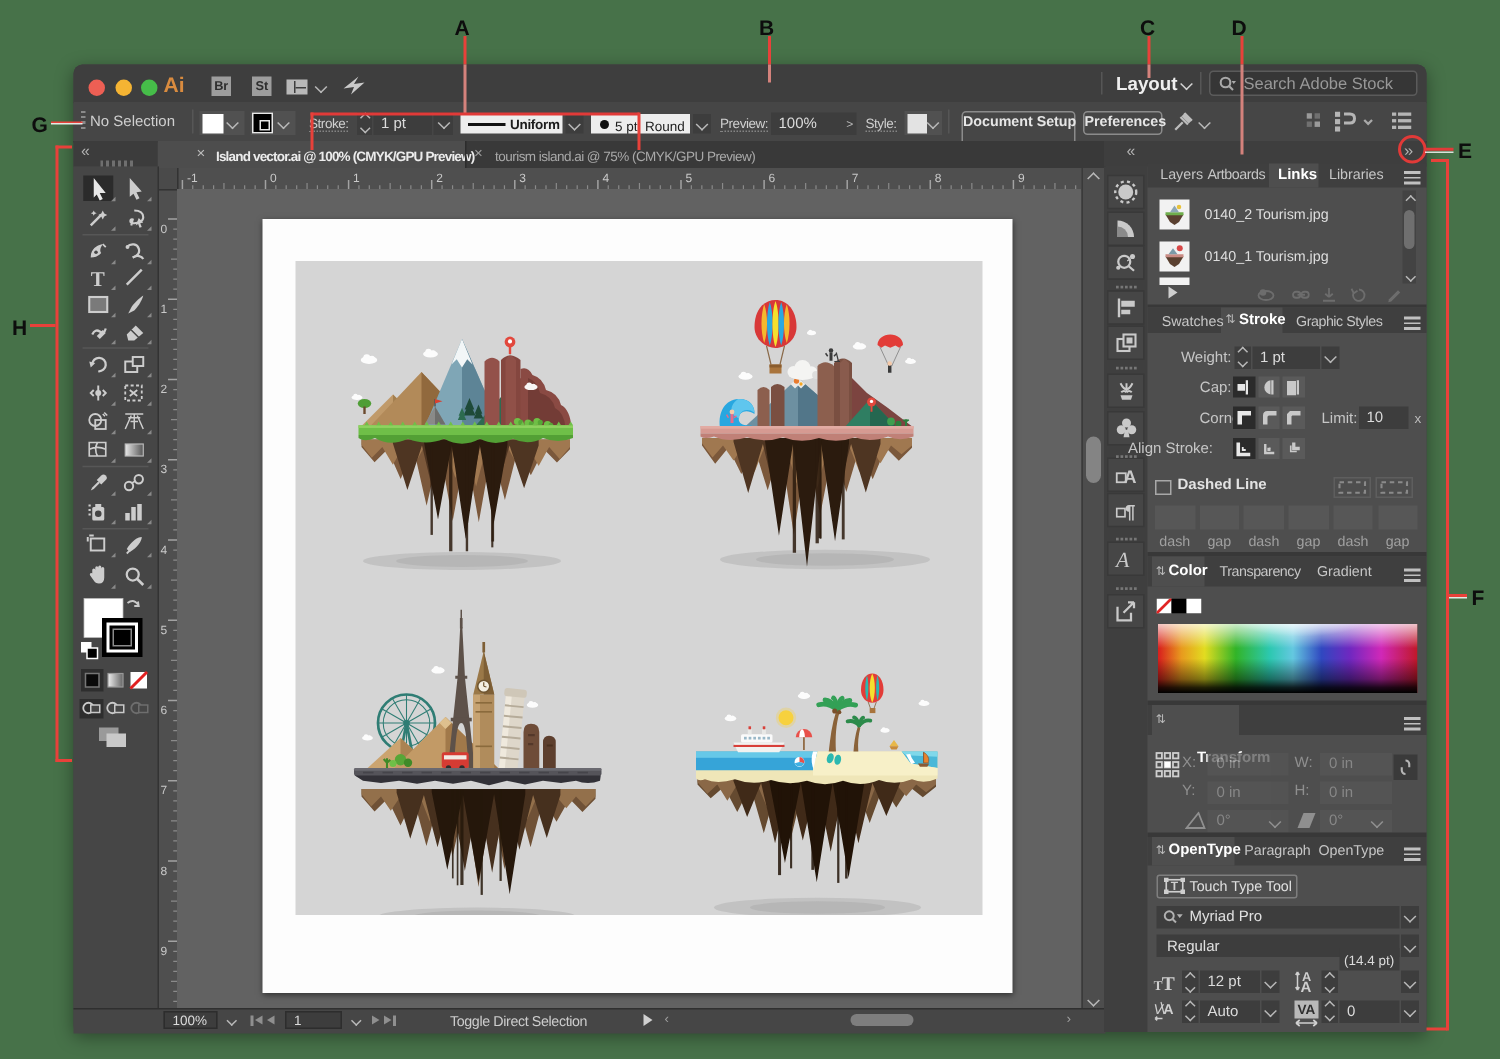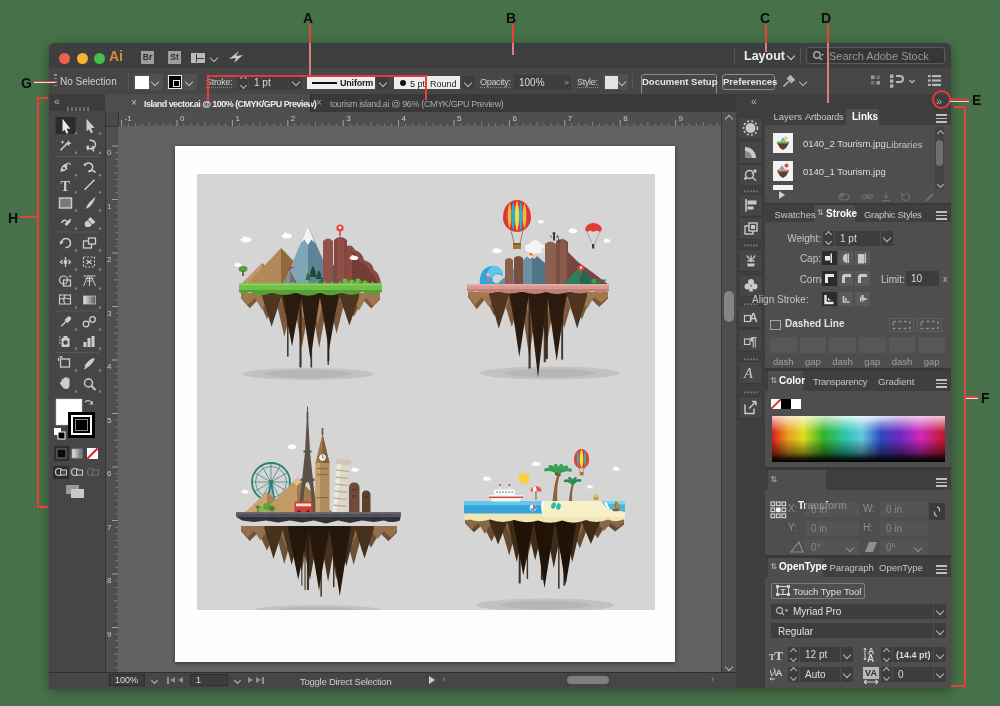--- a/index.html
+++ b/index.html
@@ -83,21 +83,21 @@
 <div class="abs" style="left:340px;top:78px;color:#1c1c1c;font-size:9px;font-weight:bold;letter-spacing:-0.2px;">Uniform</div>
 <div class="abs chevbox" style="left:377px;top:76px;width:12px;height:13px;">
       <span class="chev"></span>
     </div>
 <div class="abs" style="left:393.5px;top:76px;width:66.5px;height:13px;background:#ededed;"></div>
 <div class="abs" style="left:400px;top:79.5px;width:6px;height:6px;border-radius:50%;background:#111;"></div>
 <div class="abs" style="left:410px;top:78.5px;color:#1c1c1c;font-size:9px;">5 pt. Round</div>
 <div class="abs chevbox" style="left:462px;top:76px;width:12px;height:13px;">
       <span class="chev"></span>
     </div>
-<div class="abs txt dotu" style="left:480px;top:76.5px;font-size:9px;letter-spacing:-0.3px;">Opacity:</div>
+<div class="abs txt dotu" style="left:480px;top:76.5px;font-size:9px;letter-spacing:-0.3px;">Preview:</div>
 <div class="abs field" style="left:514px;top:74.5px;width:48px;height:15px;">100%</div>
 <div class="abs" style="left:562px;top:74.5px;width:9px;height:15px;background:#3d3d3d;color:#b9b9b9;font-size:8px;line-height:15px;text-align:center;">&gt;</div>
 <div class="abs txt dotu" style="left:577px;top:76.5px;font-size:9px;letter-spacing:-0.3px;">Style:</div>
 <div class="abs" style="left:603px;top:74px;width:25px;height:16px;background:#515151;"></div>
 <div class="abs" style="left:604.5px;top:75.5px;width:13px;height:13px;background:#e3e3e3;"></div>
 <div class="abs chev" style="left:619px;top:79px;"></div>
 <div class="abs" style="left:632px;top:73px;width:1px;height:16px;background:#565656;"></div>
 <div class="abs" style="left:641px;top:73.5px;width:76px;height:32px;border:1px solid #8b8b8b;border-radius:3px;color:#e6e6e6;font-size:9.5px;font-weight:bold;text-align:center;line-height:14px;box-sizing:border-box;white-space:nowrap;">Document Setup</div>
 <div class="abs" style="left:722px;top:73.5px;width:53px;height:16px;border:1px solid #8b8b8b;border-radius:3px;color:#e6e6e6;font-size:9.5px;font-weight:bold;text-align:center;line-height:14px;box-sizing:border-box;white-space:nowrap;">Preferences</div>
 <svg class="abs" style="left:781px;top:74px;" width="16" height="15" viewBox="0 0 16 15">
@@ -133,21 +133,21 @@
         <rect x="61" y="9.8" width="9" height="2.2"></rect>
       </g>
 </svg>
 
 <div class="abs" style="left:105px;top:94px;width:632px;height:18px;background:#393939;"></div>
 <div class="abs" style="left:105px;top:94px;width:205px;height:18px;background:#4d4d4d;"></div>
 <div class="abs" style="left:131px;top:97px;color:#bdbdbd;font-size:10px;">×</div>
 <div class="abs" style="left:144px;top:98.5px;color:#ececec;font-size:9px;letter-spacing:-0.55px;font-weight:bold;white-space:nowrap;">Island vector.ai @ 100% (CMYK/GPU Preview)</div>
 <div class="abs" style="left:310px;top:94px;width:1px;height:18px;background:#2c2c2c;"></div>
 <div class="abs" style="left:316px;top:97px;color:#9f9f9f;font-size:10px;">×</div>
-<div class="abs" style="left:330px;top:98.5px;color:#a9a9a9;font-size:9px;letter-spacing:-0.35px;white-space:nowrap;">tourism island.ai @ 96% (CMYK/GPU Preview)</div>
+<div class="abs" style="left:330px;top:98.5px;color:#a9a9a9;font-size:9px;letter-spacing:-0.35px;white-space:nowrap;">tourism island.ai @ 75% (CMYK/GPU Preview)</div>
 
 <div class="abs" style="left:49px;top:94px;width:56px;height:17px;background:#3c3c3c;color:#b5b5b5;font-size:10.5px;letter-spacing:-1px;">
       <span style="position:absolute;left:5px;top:1px;">«</span>
     </div>
 
 <div class="abs" id="hruler" style="left:105px;top:112px;width:631px;height:14px;background:#4f4f4f;border-bottom:1px solid #333;"></div>
 <div class="abs" id="vruler" style="left:105px;top:126px;width:13px;height:546px;background:#4f4f4f;border-right:1px solid #333;"></div>
 <div class="abs" style="left:105px;top:112px;width:13px;height:14px;background:#4a4a4a;border-right:1px solid #333;border-bottom:1px solid #333;"></div>
 <svg class="abs" id="hrulersvg" style="left:105px;top:112px;" width="631" height="14">
       <line x1="16.6" y1="8" x2="16.6" y2="14" stroke="#a2a2a2" stroke-width="1"></line>
@@ -1021,21 +1021,21 @@
       </g>
     </svg>
 <div class="abs" id="dock" style="left:765px;top:111px;width:186px;height:577px;background:#4e4e4e;"></div>
 
 <div id="panels">
       <div class="abs" style="left:765px;top:108.5px;width:186px;height:16px;background:#3f3f3f;"></div>
 <div class="abs" style="left:846px;top:108.5px;width:33px;height:16px;background:#4e4e4e;"></div>
 <div class="abs" style="left:773.5px;top:111px;color:#c6c6c6;font-size:9.5px;">Layers</div>
 <div class="abs" style="left:805px;top:111px;color:#c6c6c6;font-size:9.5px;letter-spacing:-0.3px;">Artboards</div>
 <div class="abs" style="left:852px;top:110.5px;color:#fff;font-size:10px;font-weight:bold;">Links</div>
-<div class="abs" style="left:886px;top:111px;color:#c6c6c6;font-size:9.5px;margin-top:28px;">Libraries</div>
+<div class="abs" style="left:886px;top:111px;color:#c6c6c6;font-size:9.5px;">Libraries</div>
 <div class="hamb" style="left:936px;top:112px;">
         <div></div>
         <div></div>
         <div></div>
       </div>
 <div class="abs" style="left:773px;top:133px;width:20px;height:20px;background:#f2f2f2;"></div>
 <div class="abs" style="left:803px;top:138px;color:#dedede;font-size:9.5px;">0140_2 Tourism.jpg</div>
 <div class="abs" style="left:773px;top:161px;width:20px;height:20px;background:#f2f2f2;"></div>
 <div class="abs" style="left:803px;top:166px;color:#dedede;font-size:9.5px;">0140_1 Tourism.jpg</div>
 <div class="abs" style="left:773px;top:185px;width:20px;height:5px;background:#f2f2f2;"></div>
@@ -1310,21 +1310,21 @@
       </div>
 <svg class="abs" style="left:863px;top:646px;" width="16" height="16" viewBox="0 0 16 16">
         <text x="5" y="8" font-size="8.5" font-weight="bold" fill="#cfcfcf" font-family="Liberation Sans">A</text>
         <text x="4" y="15.5" font-size="10" font-weight="bold" fill="#cfcfcf" font-family="Liberation Sans">A</text>
         <path d="M2 2 L2 14 M2 2 L0.8 4 M2 2 L3.2 4 M2 14 L0.8 12 M2 14 L3.2 12" stroke="#cfcfcf" stroke-width="1"></path>
       </svg>
 <div class="abs spin" style="left:881px;top:647px;width:11px;height:15px;">
         <i class="up"></i>
         <i class="dn"></i>
       </div>
-<div class="abs field" style="left:893px;top:647px;width:40px;height:15px;font-size:9px;padding-left:3px;font-weight:bold;">(14.4 pt)</div>
+<div class="abs field" style="left:893px;top:632px;width:40px;height:15px;font-size:9px;padding-left:3px;">(14.4 pt)</div>
 <div class="abs chevbox" style="left:934px;top:647px;width:12px;height:15px;">
         <span class="chev"></span>
       </div>
 <svg class="abs" style="left:768px;top:666px;" width="18" height="16" viewBox="0 0 18 16">
         <text x="1" y="10" font-size="9.5" font-style="italic" fill="#cfcfcf" font-family="Liberation Sans">V</text>
         <text x="7.5" y="10" font-size="9.5" font-weight="bold" fill="#cfcfcf" font-family="Liberation Sans">A</text>
         <line x1="6" y1="2" x2="8" y2="10" stroke="#cfcfcf" stroke-width="0.8"></line>
         <path d="M2 13 L7 13 M2 13 L3.5 11.8 M2 13 L3.5 14.2" stroke="#cfcfcf" stroke-width="1"></path>
       </svg>
 <div class="abs spin" style="left:788px;top:666.5px;width:11px;height:15px;">

